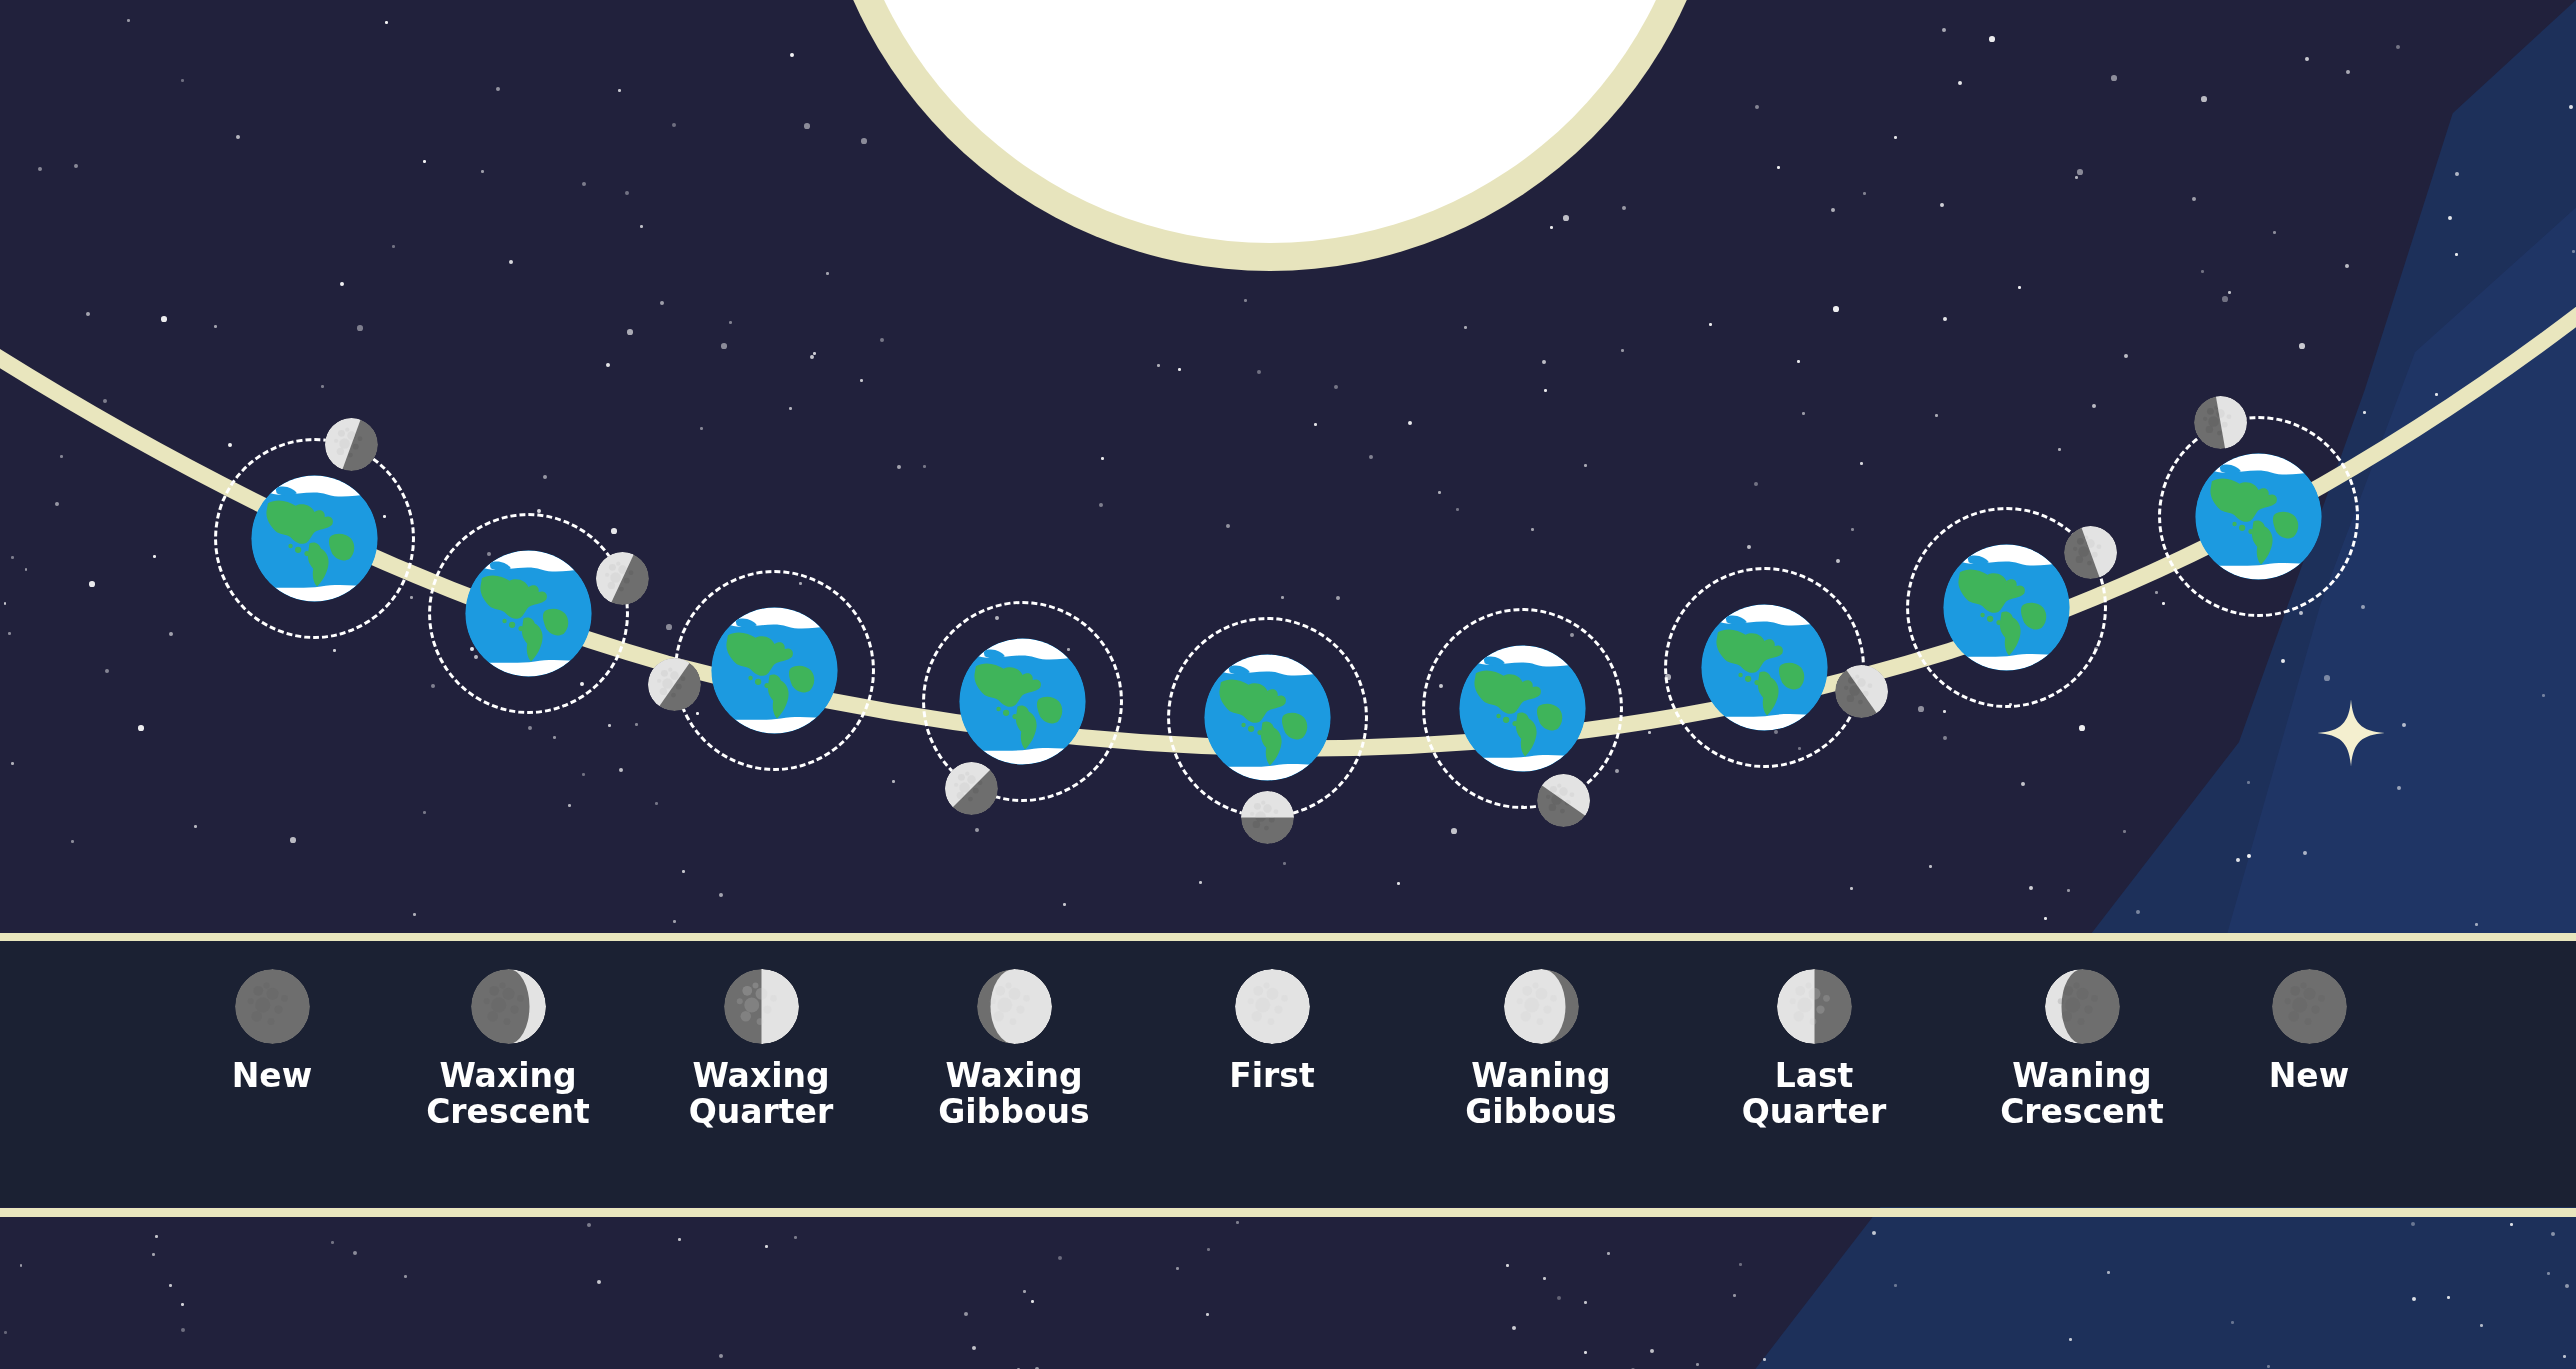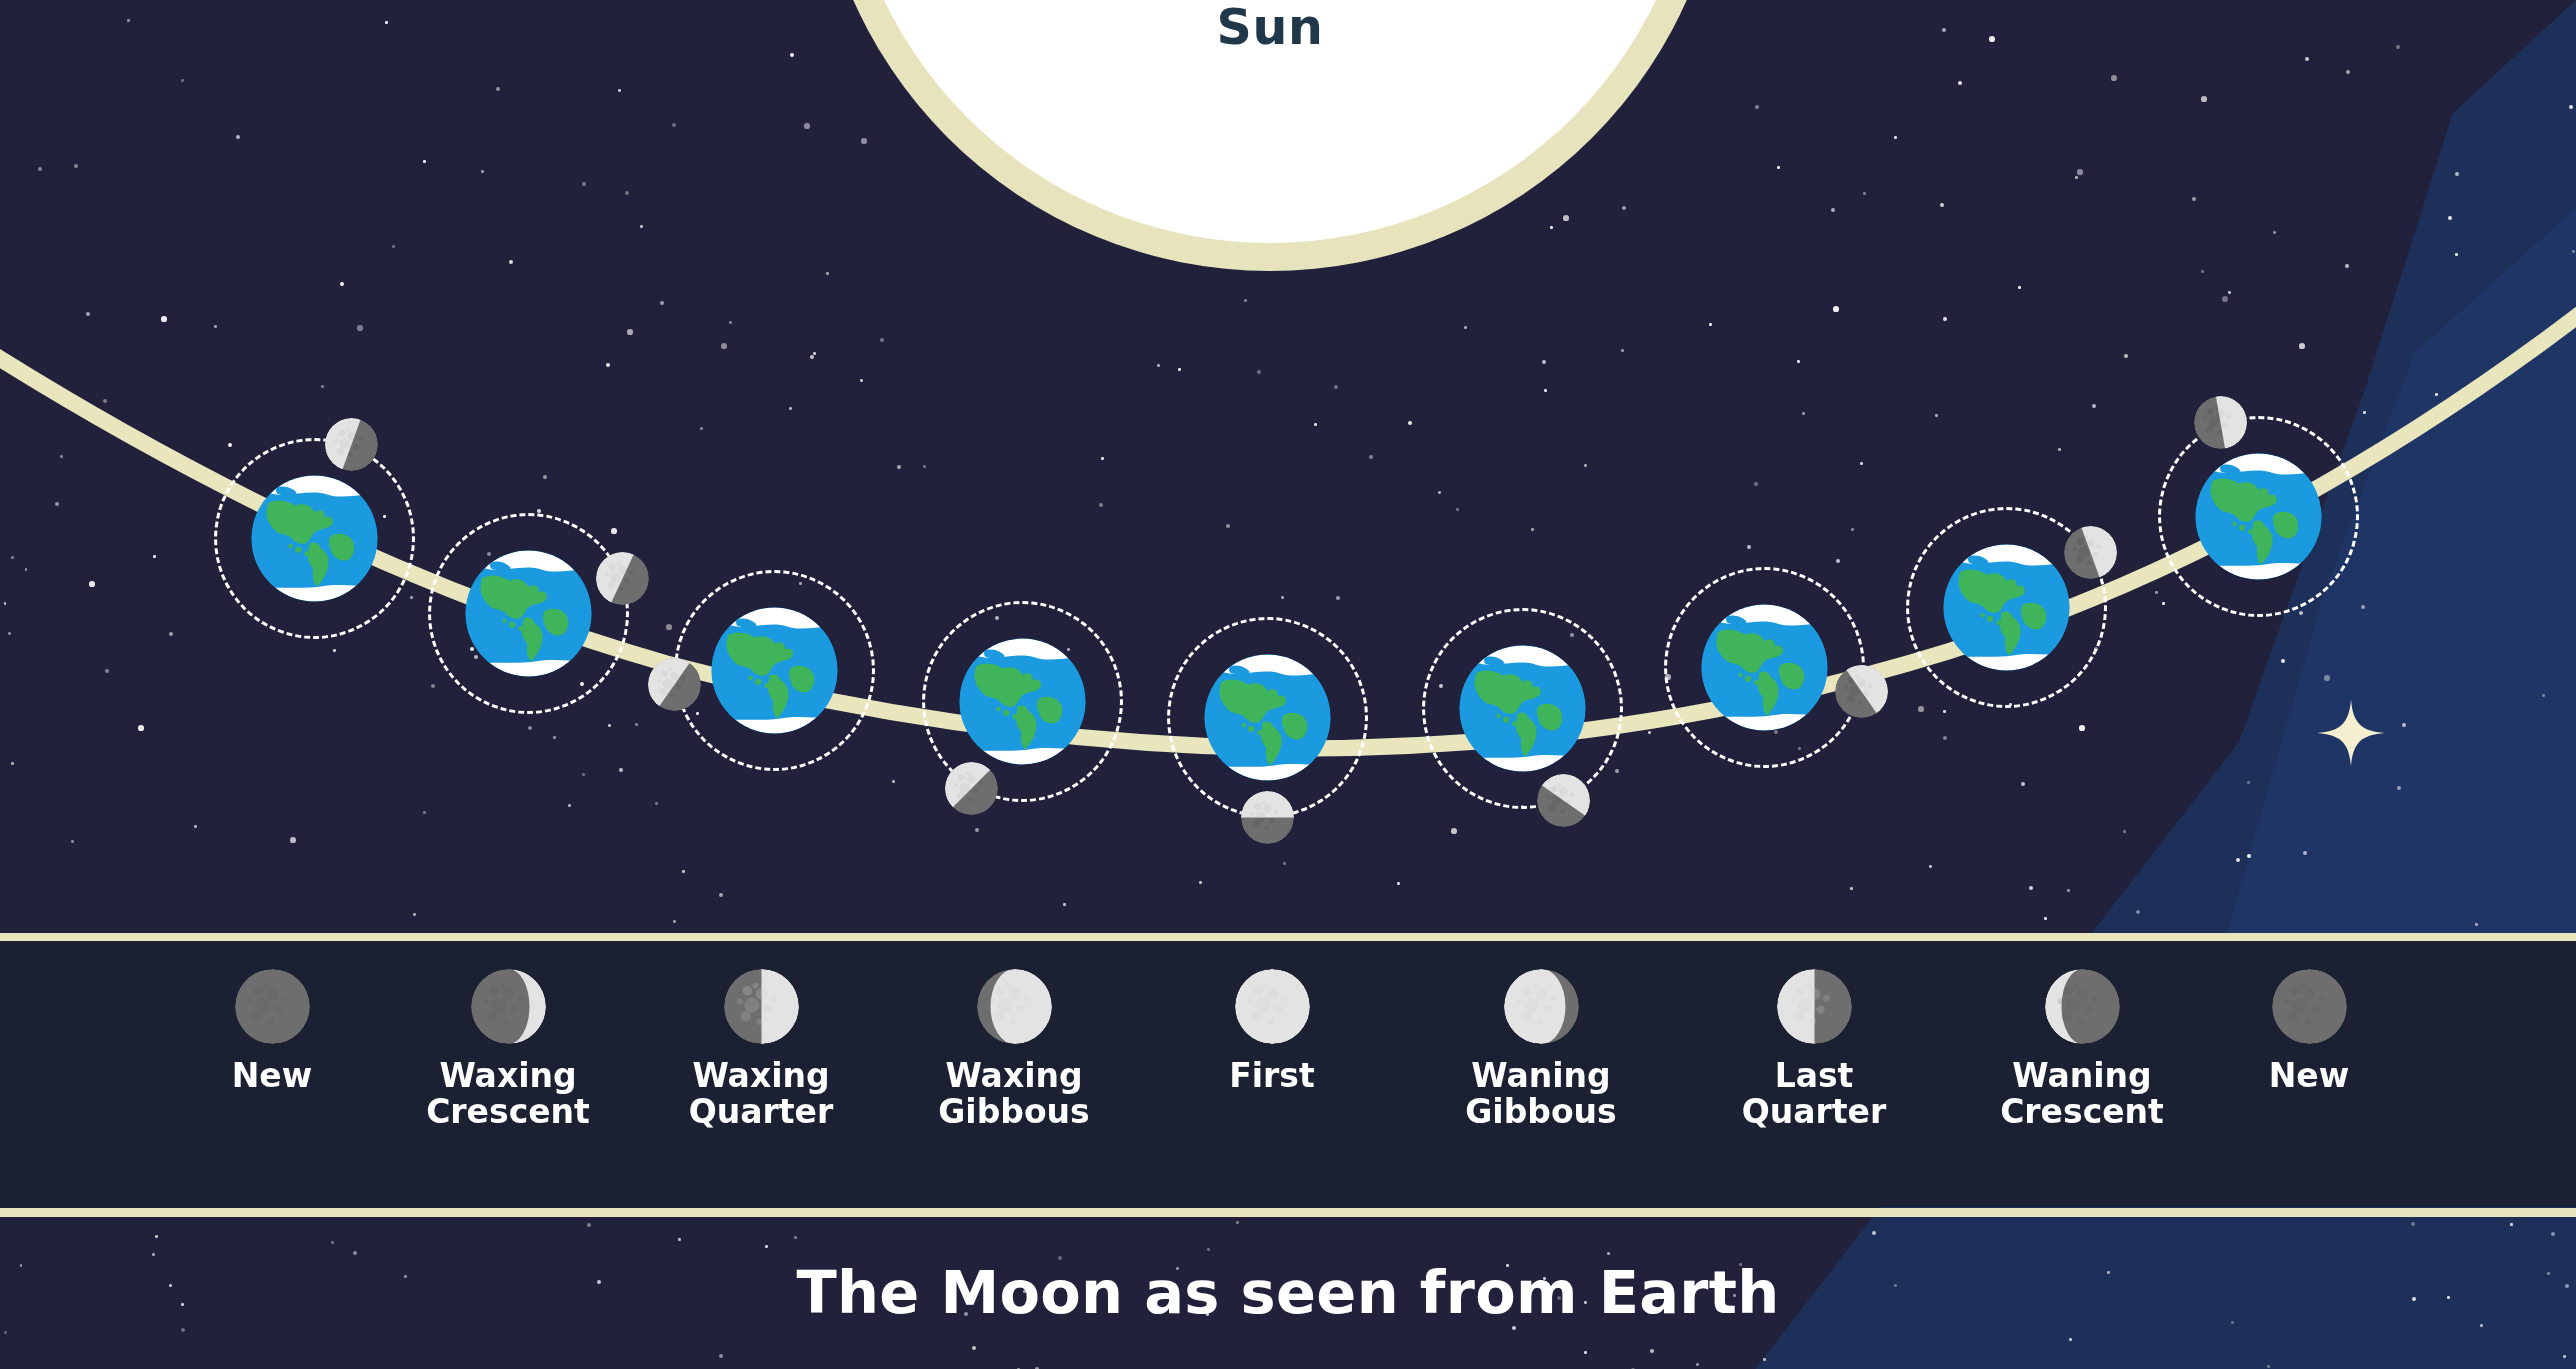--- a/index.html
+++ b/index.html
@@ -333,21 +333,20 @@
       <div class="star" style="left: 719px; top: 1354px; width: 4.4px; height: 4.4px; opacity: 0.5;"></div>
     </div>
 
   <svg class="sparkle" style="left:2351px;top:733px;" width="75" height="75" viewBox="0 0 120 120">
     <path d="M60 6 C63 44 76 57 114 60 C76 63 63 76 60 114 C57 76 44 63 6 60 C44 57 57 44 60 6 Z" fill="#f4efcf"></path>
   </svg>
 
   <div class="sun-wrap">
     <div class="sun-halo"></div>
     <div class="sun-core"></div>
-    <div class="sun-label">Sun</div>
   </div>
 
   <svg class="earth-path" width="2576" height="931" viewBox="0 0 4096 1480">
     <path d="M -40 545 Q 520 900 1060 1055 Q 1560 1185 2060 1190 Q 2600 1190 3100 1035 Q 3640 860 4140 470" fill="none" stroke="#e9e6be" stroke-width="26" stroke-linecap="round"></path>
   </svg>
 
   <div id="systems">
       <div class="system" style="left: 314px; top: 538px; width: 289px; height: 289px;">
         <div class="moon-orbit" style="width: 201px; height: 201px;"></div>
         <div class="earth" style="width: 126px; height: 126px;">
@@ -1201,16 +1200,15 @@
               </g>
     </g>
   </svg></div>
         <div class="legend-label">New</div>
       </div>
     </div>
 
   <div class="divider" style="top:1208px;"></div>
 
   <div class="footer-band" style="top:1216px;height:153px;"></div>
-  <div class="footer-title" style="top:1258px;">The Moon as seen from Earth</div>
 
 </div>
 
 
 </body></html>

